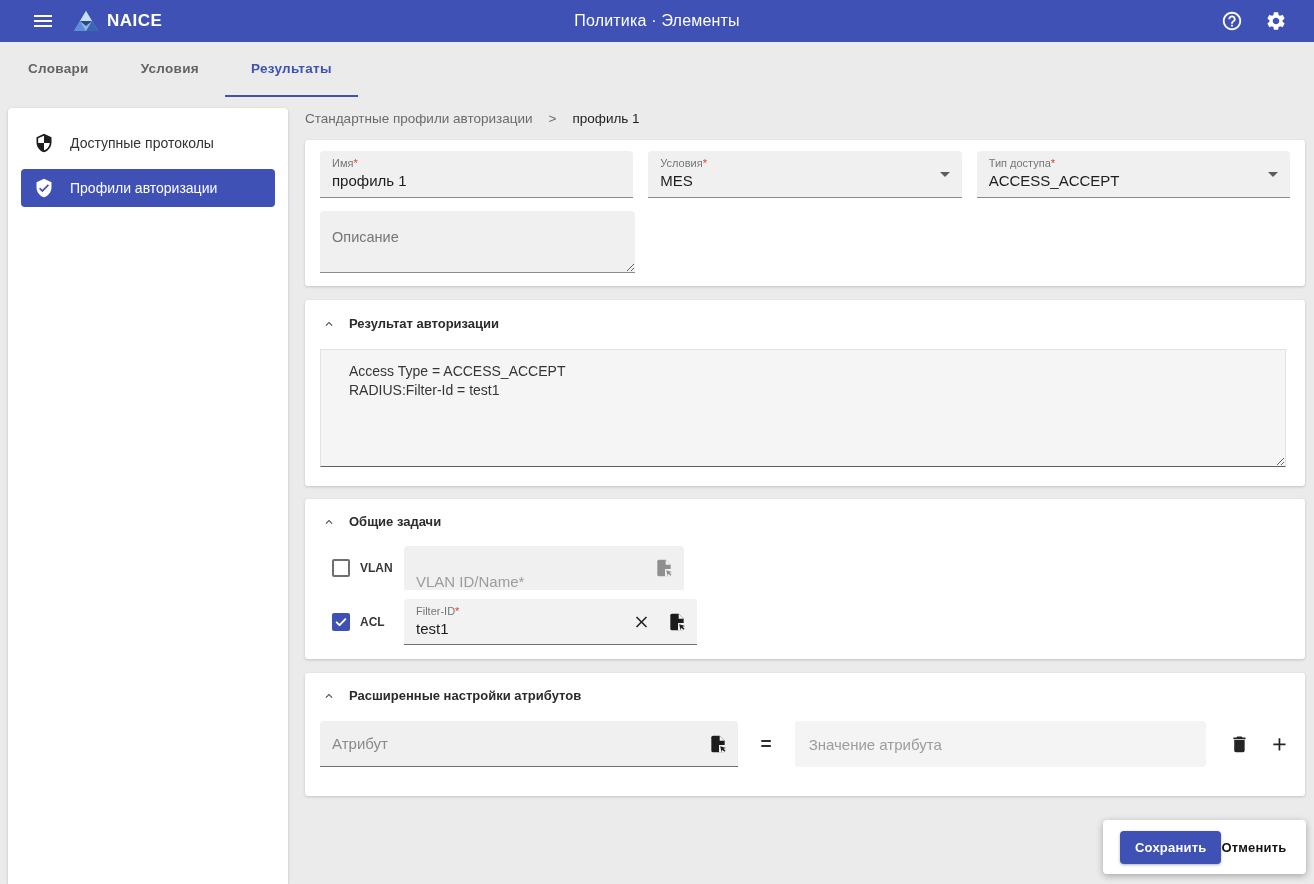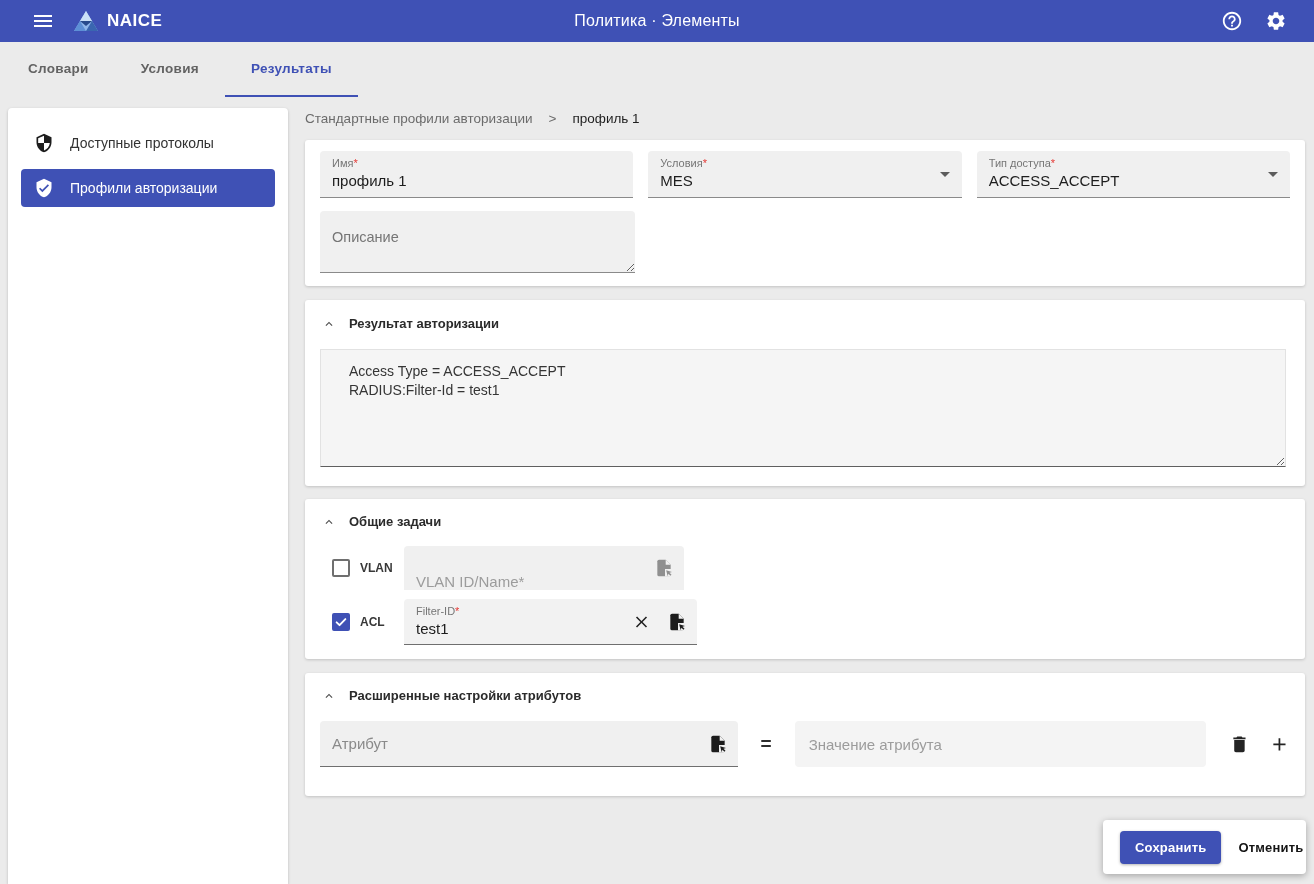--- a/index.html
+++ b/index.html
@@ -145,21 +145,21 @@
   }
   .attr-value .ph { font-size:15px; color:#9c9c9c; }
   .row-action { width:21px; height:21px; color:#242424; cursor:pointer; }
   .trash-btn { margin-left:23px; }
   .plus-btn { margin-left:19px; }
 
   
   .savebar {
     position:absolute; right:8px; bottom:10px; width:203px; height:54px; background:#fff;
     border-radius:4px; box-shadow:0 2px 7px rgba(0,0,0,.3);
-    display:flex; align-items:center; padding:0 17px; gap:17px;
+    display:flex; align-items:center; padding:0 17px; 
   }
   .save-btn {
     background:#3f51b5; color:#fff; border:none; border-radius:4px; padding:9px 15px;
     font-family:inherit; font-size:13px; font-weight:600; letter-spacing:.2px; cursor:pointer;
     box-shadow:0 1px 3px rgba(0,0,0,.3);
   }
   .cancel-btn {
     background:none; border:none; font-family:inherit; font-size:13px; font-weight:700;
     color:#141414; letter-spacing:.2px; cursor:pointer;
   }

